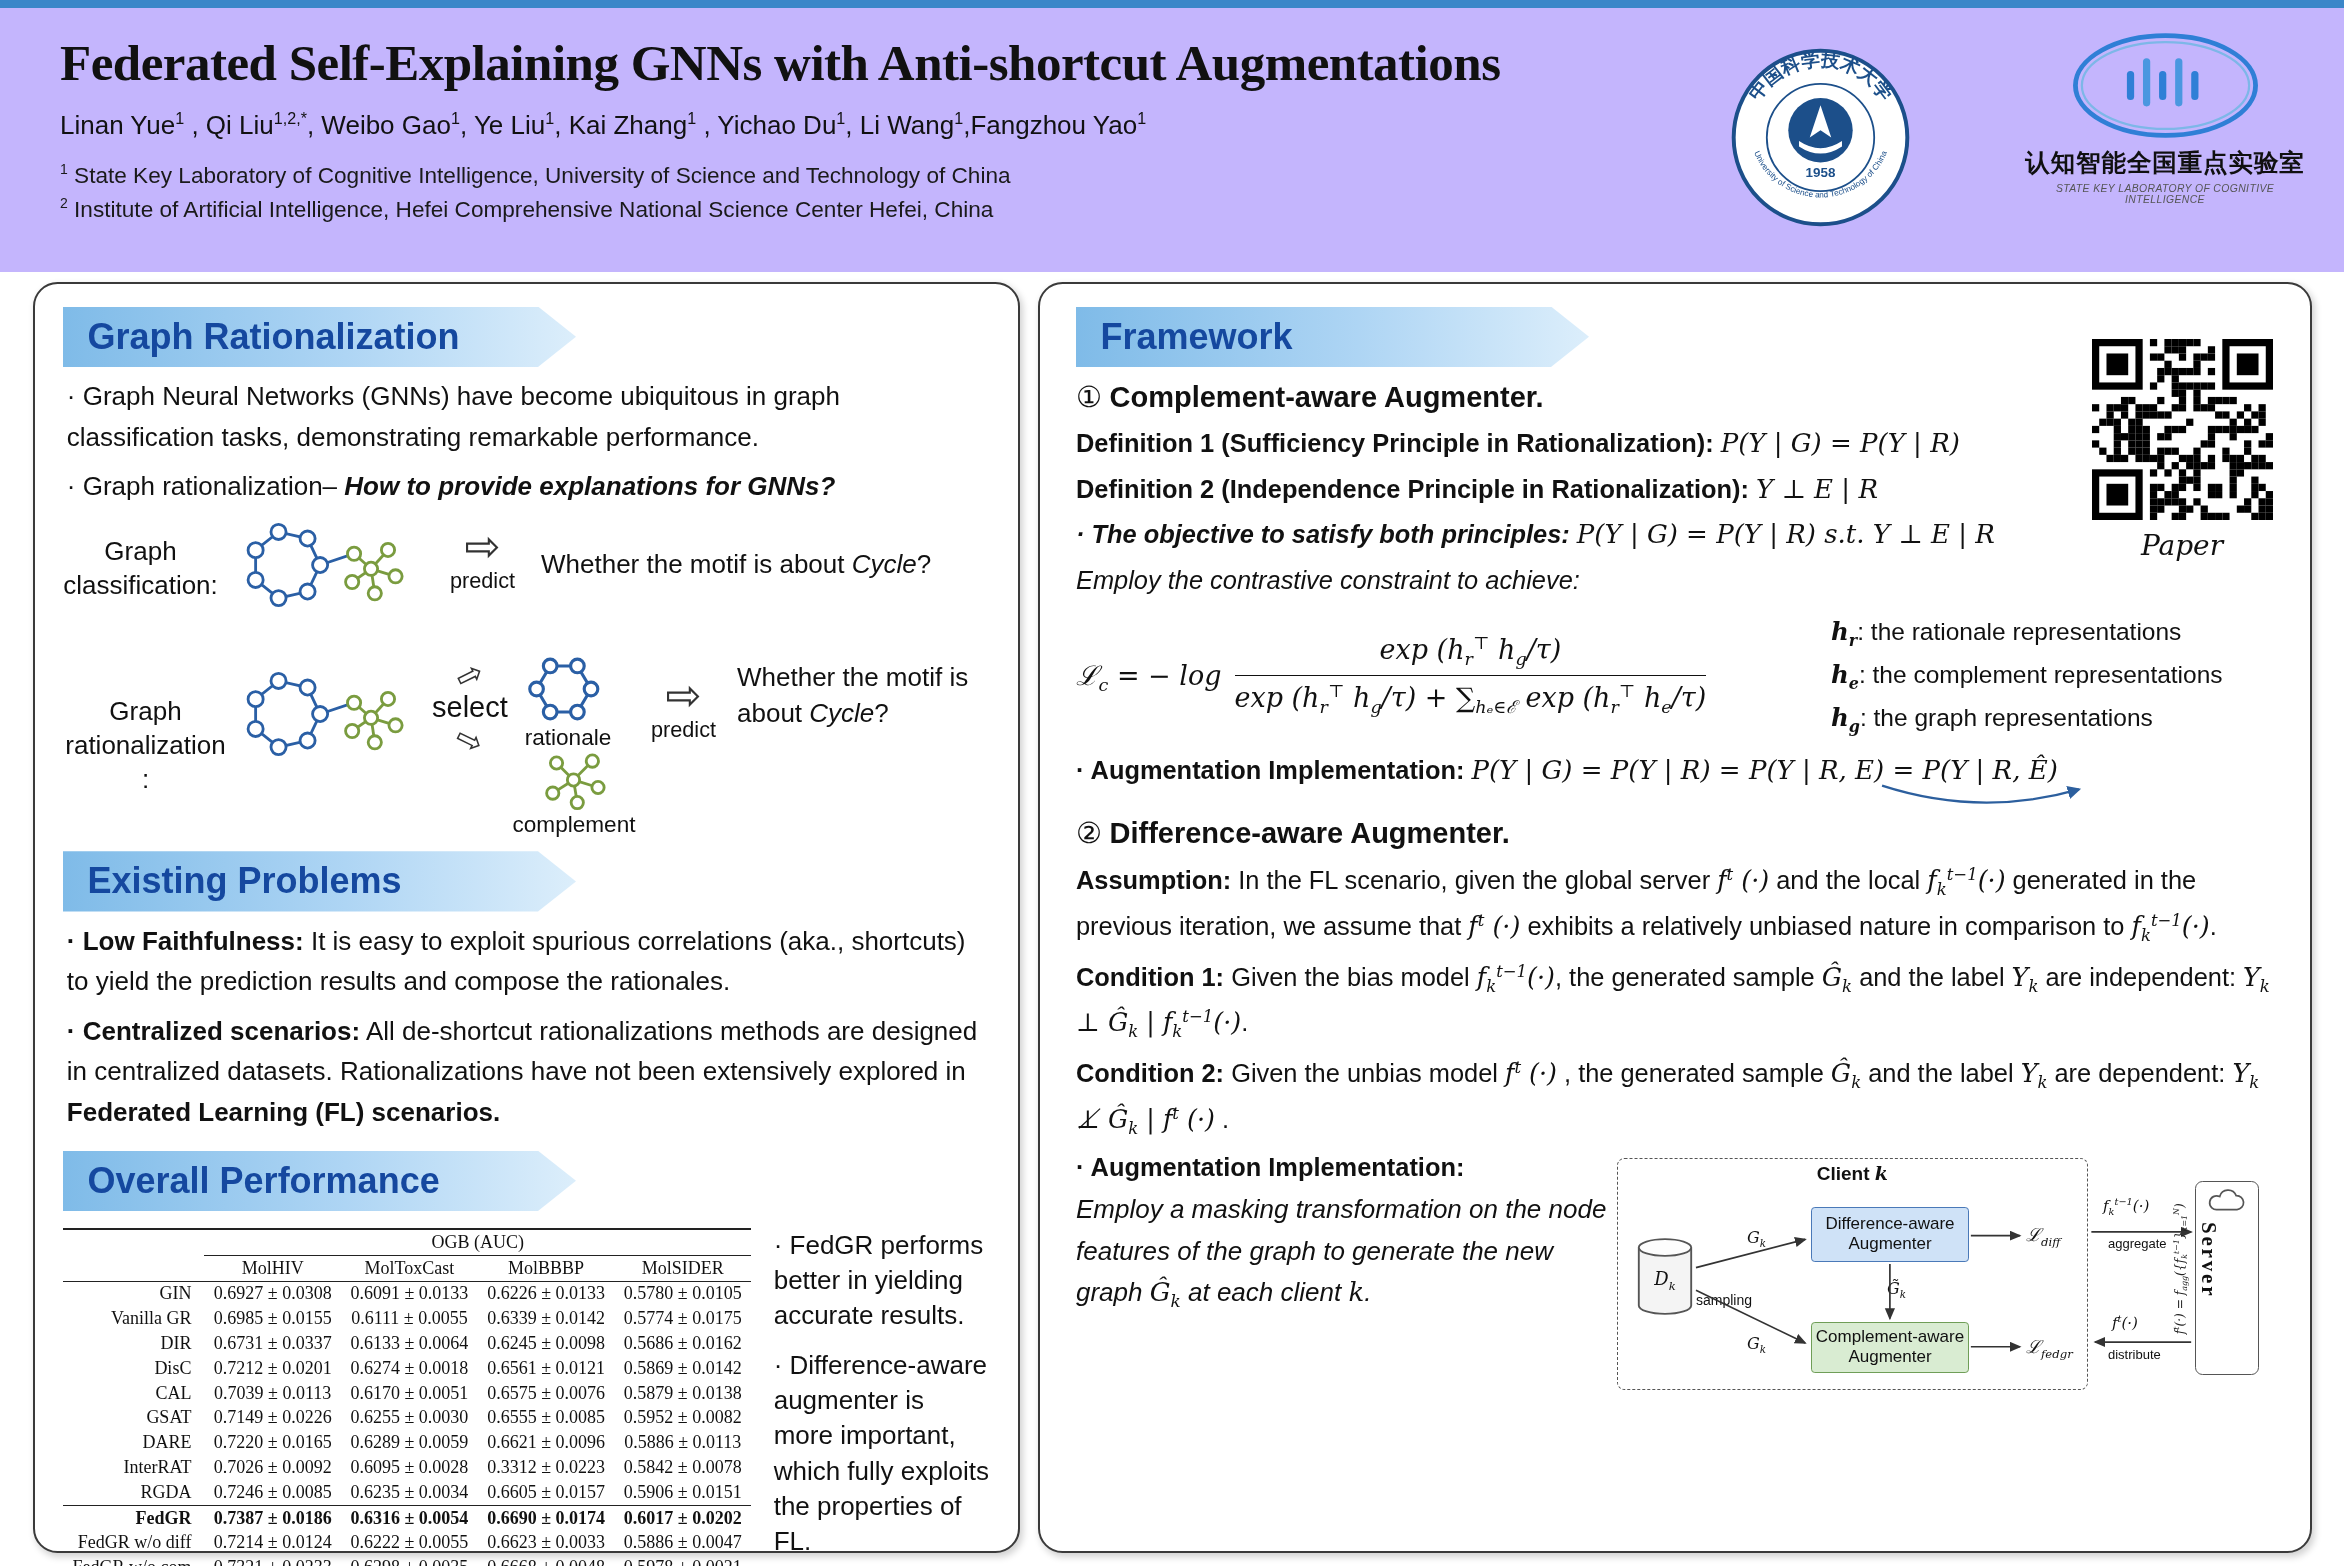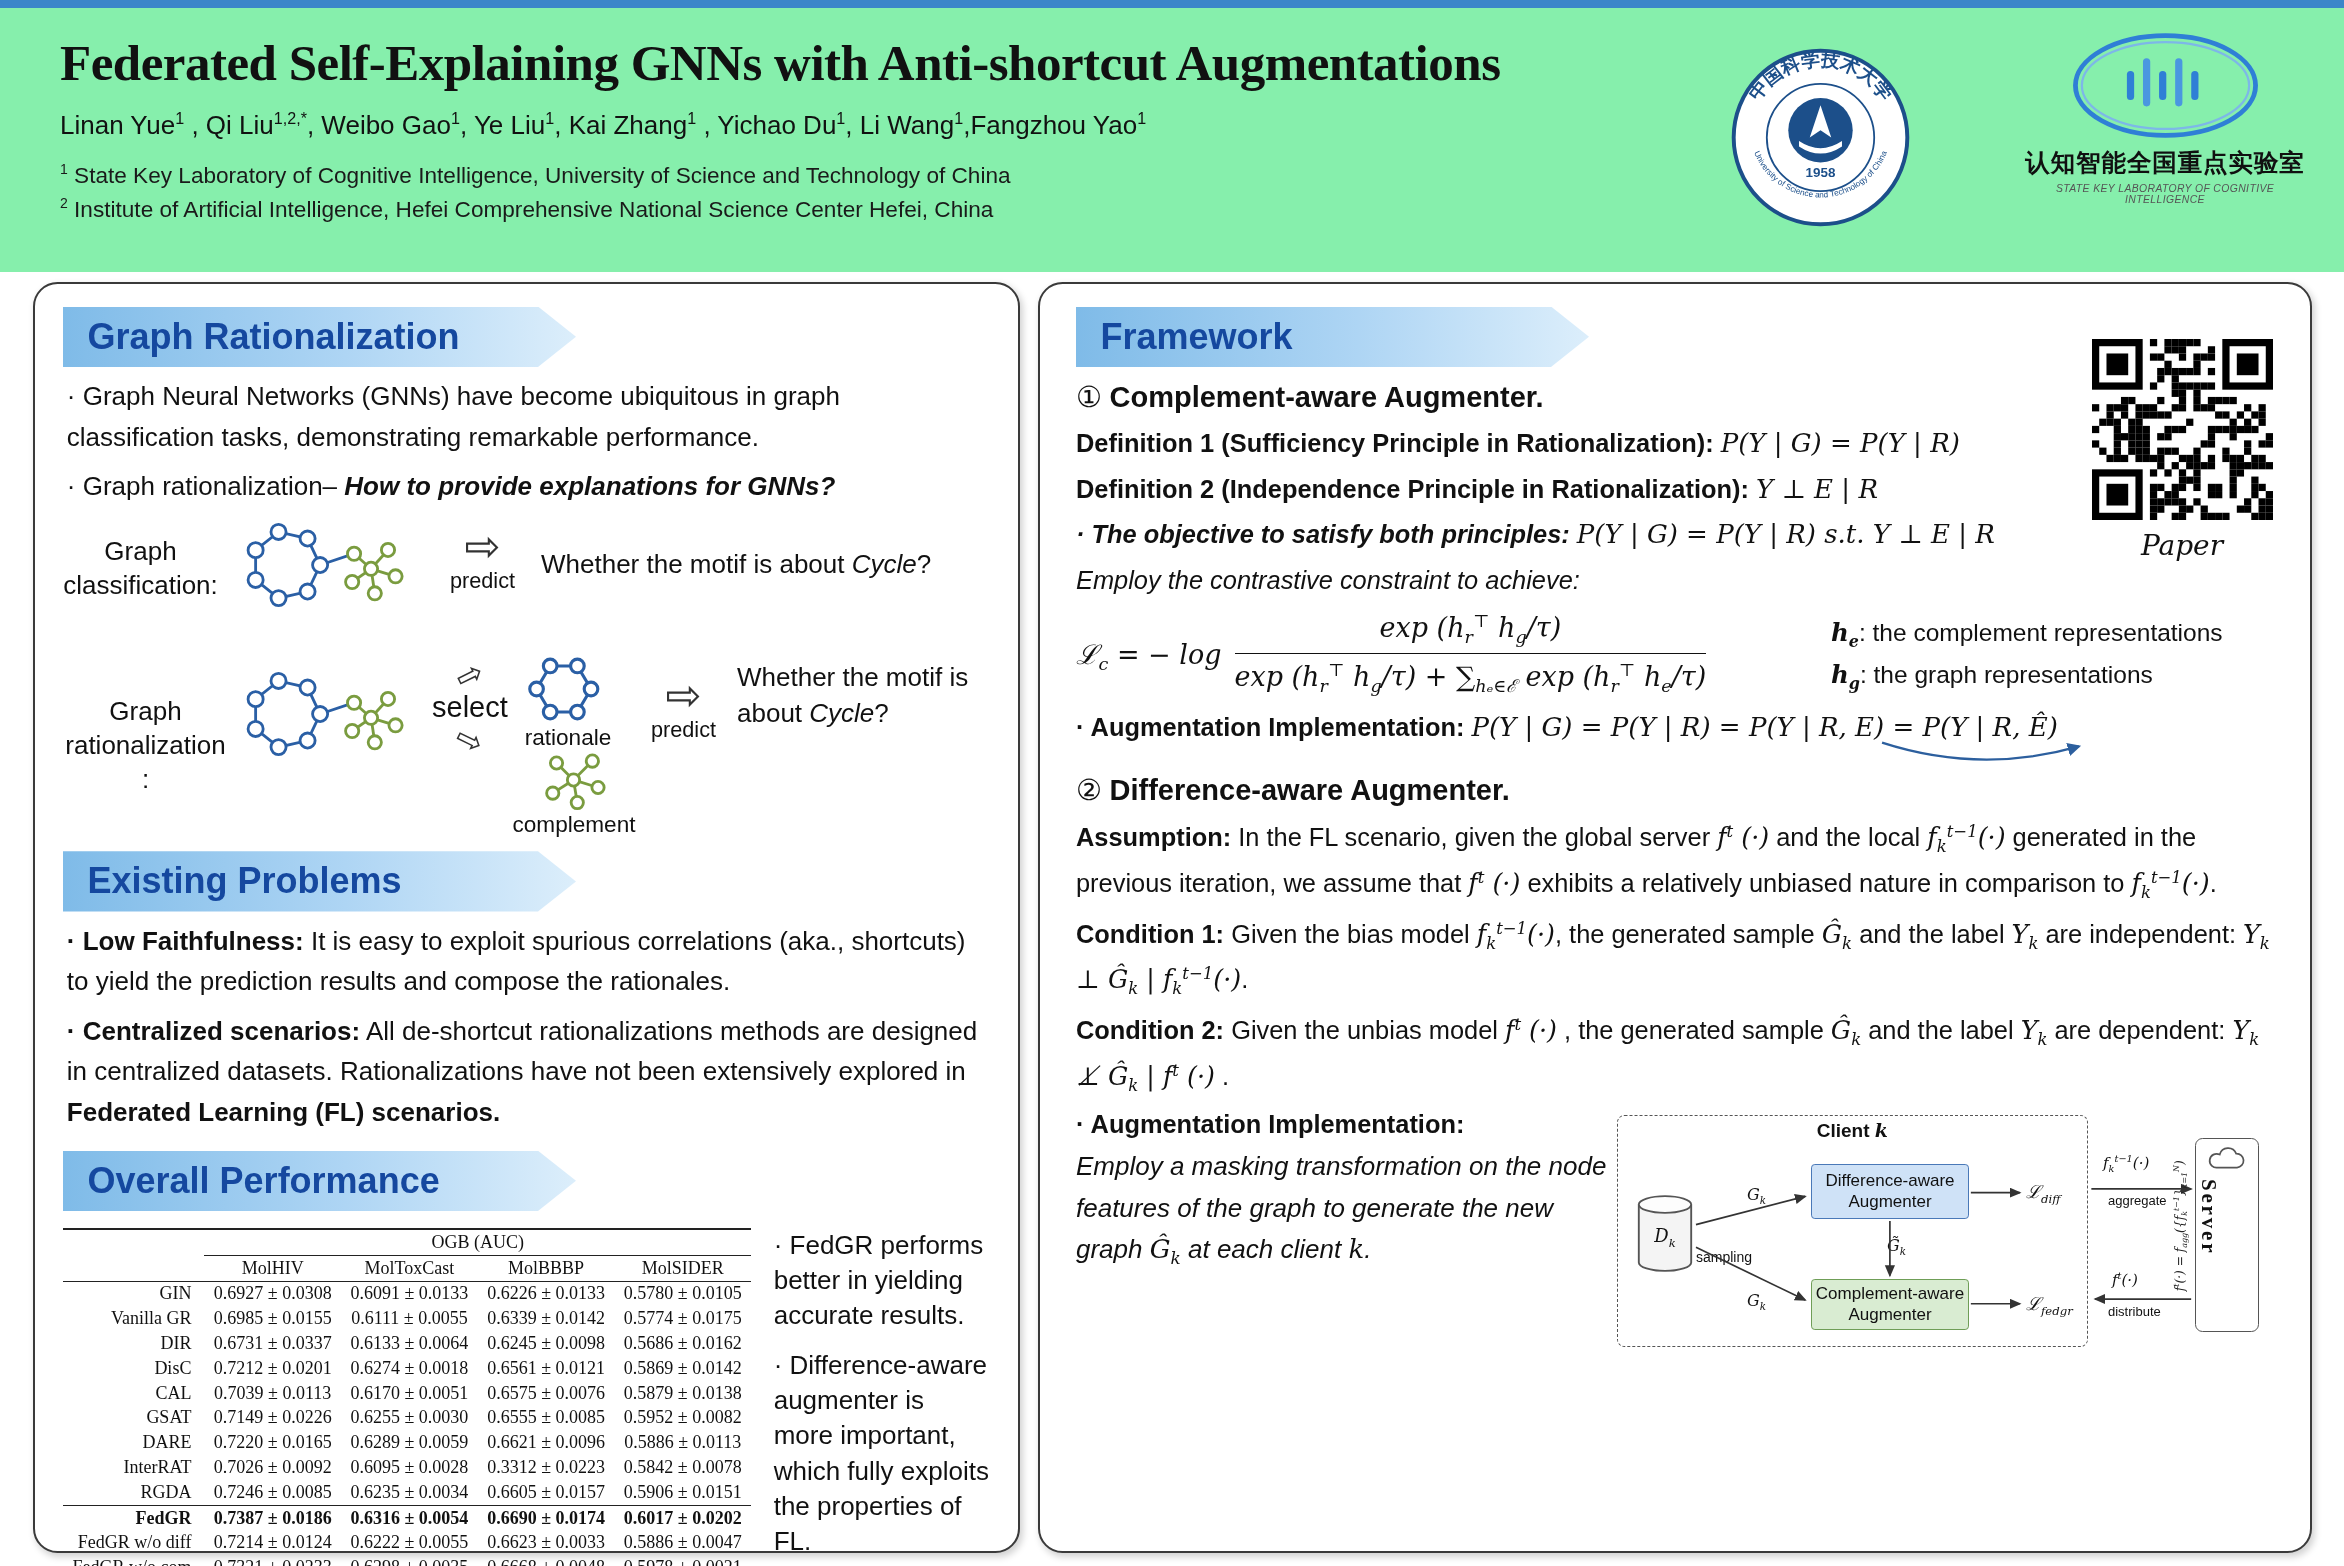--- a/index.html
+++ b/index.html
@@ -1,21 +1,21 @@
 <!DOCTYPE html>
 <html style="font-size:15px"><head>
 <meta charset="utf-8">
 <style>
   * { margin:0; padding:0; box-sizing:border-box; }
   html,body { width:2345px; height:1567px; }
   body { font-family:"Liberation Sans",sans-serif; background:#ffffff; color:#111; position:relative; overflow:hidden; }
   .top-strip { position:absolute; left:0; top:0; width:100%; height:7.5px; background:#3b86c9; }
 
   
-  .header { position:absolute; left:0; top:7.5px; width:100%; height:264px; background:#86efac; }
+  .header { position:absolute; left:0; top:7.5px; width:100%; height:264px; background:#c4b5fd; }
   .header-text { position:absolute; left:60px; top:26px; width:1601px; }
   h1.title { font-family:"Liberation Serif",serif; font-weight:700; font-size:51px; letter-spacing:-0.5px; margin-bottom:17px; }
   .authors { font-size:26px; margin-bottom:19px; }
   .authors sup, .affil sup { font-size:62%; }
   .affil { font-size:22.6px; line-height:1.5; color:#1a1a1a; }
   .ustc-logo { position:absolute; right:435px; top:40px; }
   .skl-logo { position:absolute; right:34px; top:21px; width:292px; text-align:center; }
   .skl-cn { font-weight:700; font-size:24.5px; letter-spacing:0.9px; margin-top:1.9px; color:#101010; }
   .skl-en { font-size:10.4px; color:#555; letter-spacing:0.4px; margin-top:3.8px;font-style:italic; }
 
@@ -662,20 +662,21 @@
 
   <div class="formula-row">
     <div class="bigform math">
       <span>ℒ<sub>c</sub> = − log</span>
       <span class="frac">
         <span class="fnum">exp (h<sub>r</sub><sup>⊤</sup> h<sub>g</sub>/τ)</span>
         <span class="fden">exp (h<sub>r</sub><sup>⊤</sup> h<sub>g</sub>/τ) + ∑<sub>hₑ∈ℰ</sub> exp (h<sub>r</sub><sup>⊤</sup> h<sub>e</sub>/τ)</span>
       </span>
     </div>
     <div class="legend">
+      <div><span class="math sym">h<sub>r</sub></span><span>: the rationale representations</span></div>
       <div><span class="math sym">h<sub>e</sub></span><span>: the complement representations</span></div>
       <div><span class="math sym">h<sub>g</sub></span><span>: the graph representations</span></div>
     </div>
   </div>
 
   <p class="rline aug-line">
     <span class="lead">· Augmentation Implementation:</span>
     <span class="math m28">P(Y | G) = P(Y | R) = P(Y | R, E) = P(Y | R, Ê)</span>
     <svg class="curve" width="217" height="30" viewBox="0 0 230 32">
       <defs>

